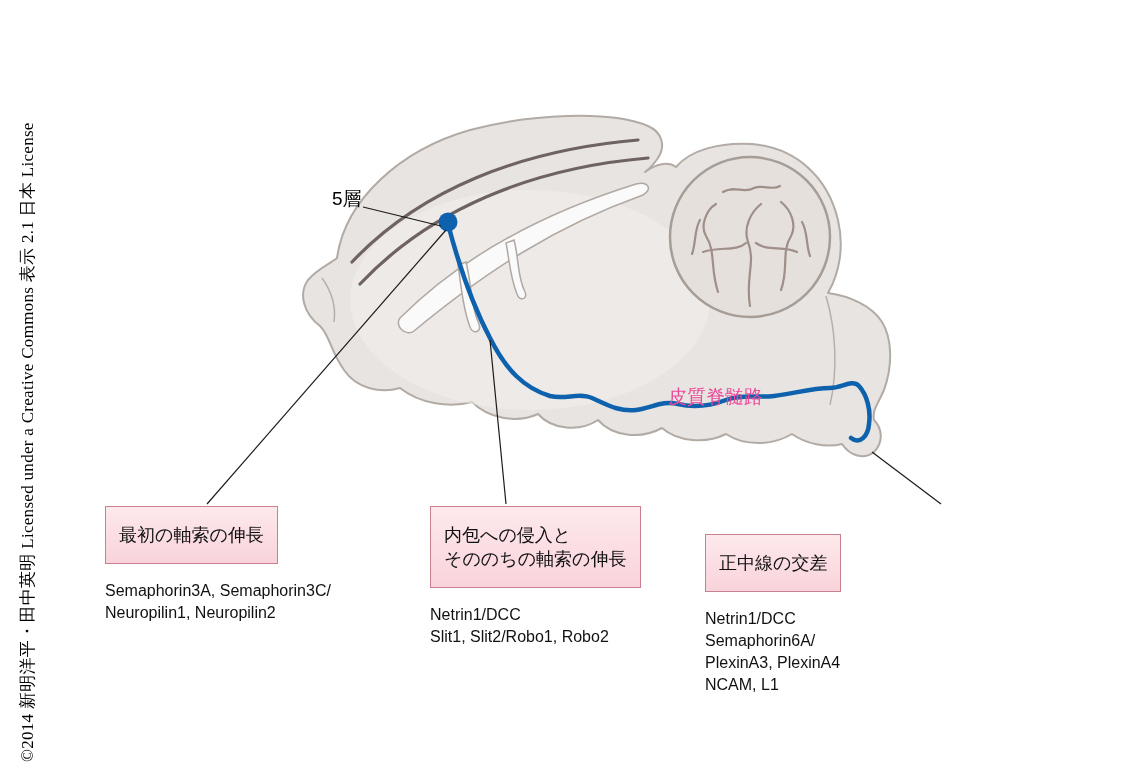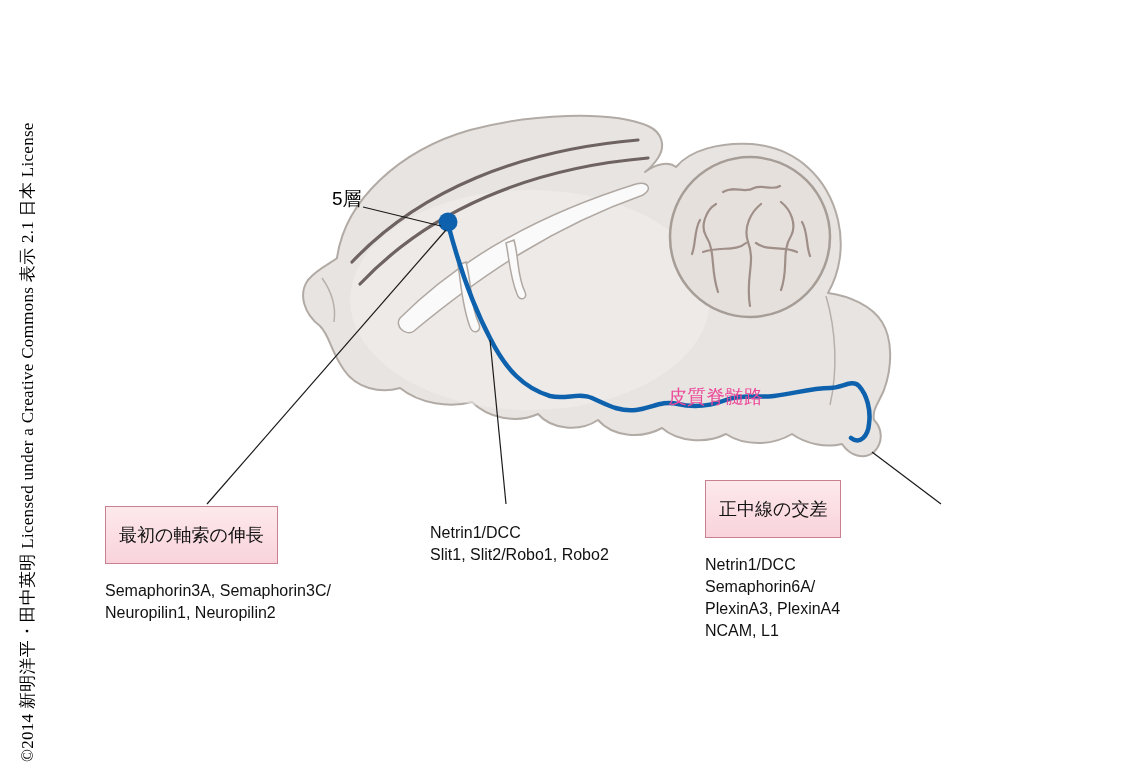--- a/index.html
+++ b/index.html
@@ -41,21 +41,21 @@
   }
   .mols{
     margin-top:16px;
     font-size:16px;
     line-height:22px;
     white-space:pre-line;
     color:#111;
   }
   .anno1{left:105px;top:506px;}
   .anno2{left:430px;top:506px;}
-  .anno3{left:705px;top:480px;}
+  .anno3{left:705px;top:534px;}
   .anno4{left:908px;top:506px;}
 </style>
 </head>
 <body>
 
 <div class="canvas">
 
   <svg width="1125" height="780" viewBox="0 0 1125 780">
 
     <path d="M 337 258
@@ -146,20 +146,22 @@
 
   <div class="label tract">皮質脊髄路</div>
 
   <div class="anno anno1">
     <div class="pbox">最初の軸索の伸長</div>
     <div class="mols">Semaphorin3A, Semaphorin3C/
 Neuropilin1, Neuropilin2</div>
   </div>
 
   <div class="anno anno2">
+    <div class="pbox">内包への侵入と
+そののちの軸索の伸長</div>
     <div class="mols">Netrin1/DCC
 Slit1, Slit2/Robo1, Robo2</div>
   </div>
 
   <div class="anno anno3">
     <div class="pbox">正中線の交差</div>
     <div class="mols">Netrin1/DCC
 Semaphorin6A/
 PlexinA3, PlexinA4
 NCAM, L1</div>

